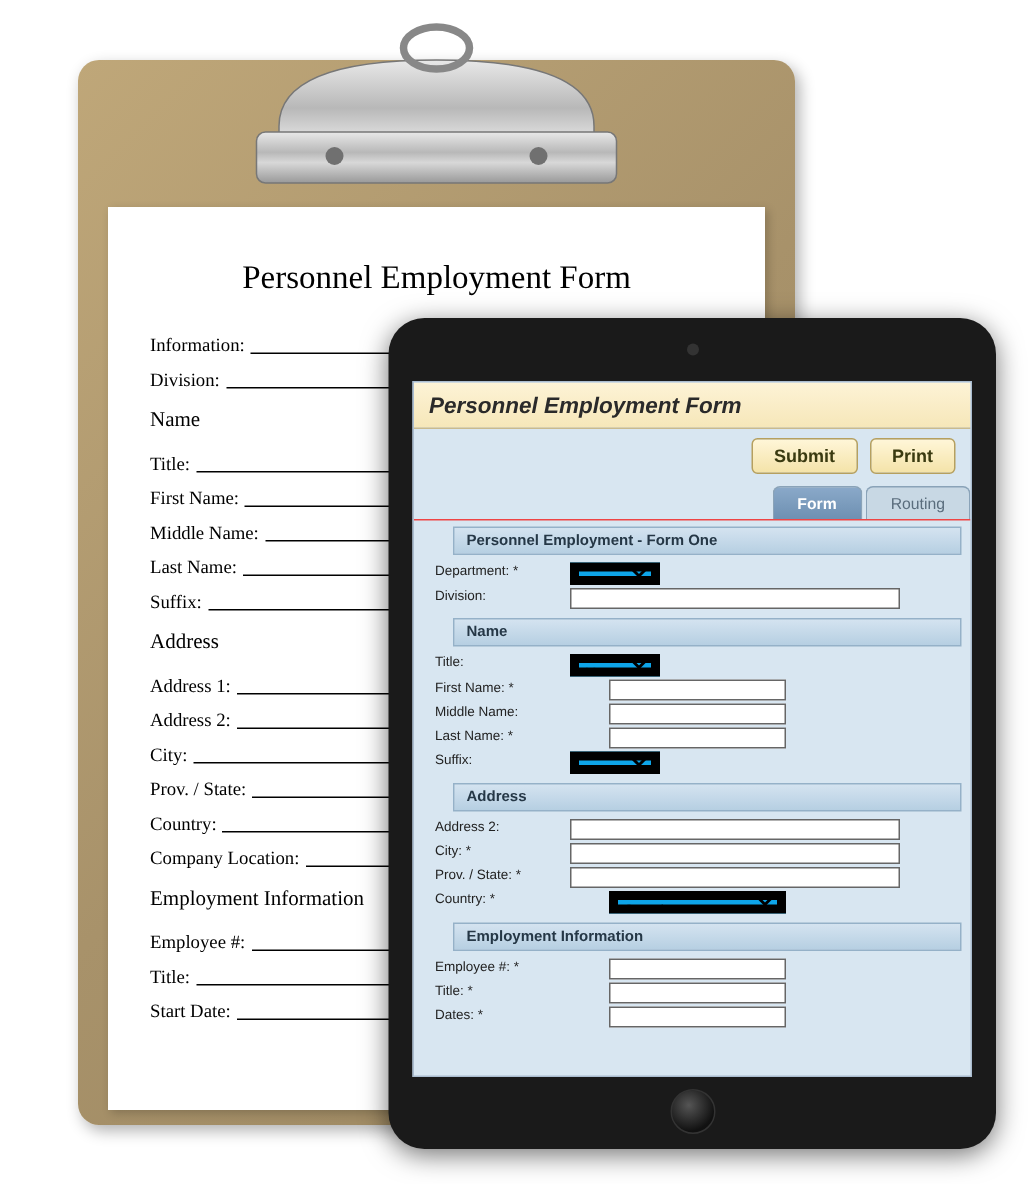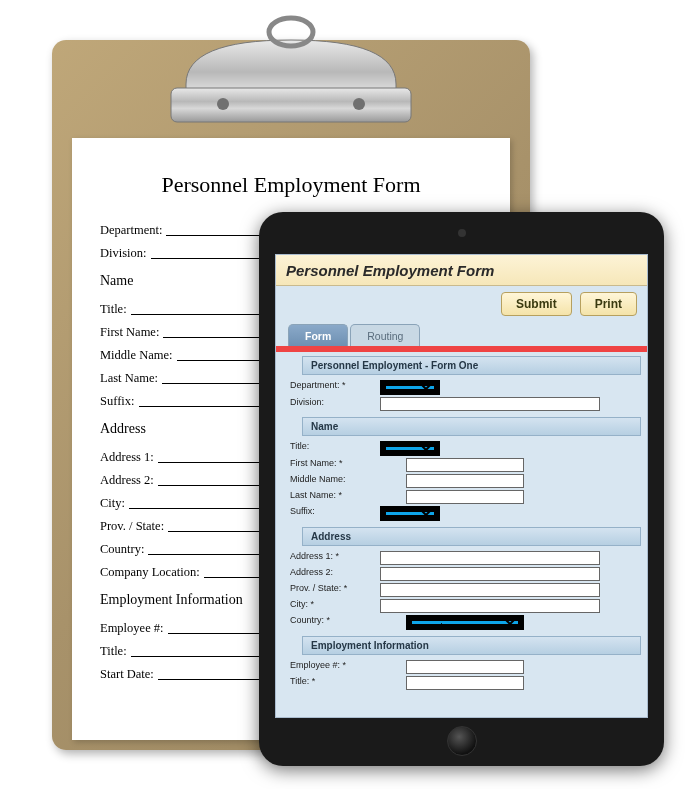--- a/index.html
+++ b/index.html
@@ -151,23 +151,24 @@
     color: #3a3a10;
     cursor: pointer;
     font-family: Verdana, Arial, sans-serif;
     text-align: center;
   }
 
   
   .tabs {
     display: flex;
     gap: 2px;
-    padding-left: 12px;
+    padding-left: 28px;
     background: #d8e6f1;
-    border-bottom: 6px solid #ef4444;
+    border-bottom: 1px solid #ef4444;
+    justify-content: flex-end;
   }
   .tab {
     padding: 5px 16px 4px 16px;
     border: 1px solid #8aa3b8;
     border-bottom: none;
     border-radius: 5px 5px 0 0;
     font-size: 10.5px;
     position: relative;
   }
   .tab.active {
@@ -244,21 +245,21 @@
       <circle cx="72" cy="92" r="6" fill="#707070"></circle>
       <circle cx="208" cy="92" r="6" fill="#707070"></circle>
     </svg>
   </div>
 
   <div class="paper">
     <h1>Personnel Employment Form</h1>
 
     <div id="paper-top">
         <div class="paper-line">
-          <span class="label">Department:</span>
+          <span class="label">Information:</span>
           <span class="underline"></span>
         </div>
         <div class="paper-line">
           <span class="label">Division:</span>
           <span class="underline"></span>
         </div>
       </div>
     <div id="paper-sections">
         <div class="section">Name</div>
         <div class="paper-line">
@@ -365,45 +366,45 @@
           <span class="flabel">Last Name: *</span>
           <input type="text" class="w120" style="">
         </div>
         <div class="field-row">
           <span class="flabel">Suffix:</span>
           <select class="w60"><option></option></select>
         </div>
         <div class="section-gap"></div>
         <div class="section-hdr">Address</div>
         <div class="field-row">
-          <span class="flabel">Address 1: *</span>
-          <input type="text" class="w210" style="">
-        </div>
-        <div class="field-row">
           <span class="flabel">Address 2:</span>
           <input type="text" class="w210" style="">
         </div>
         <div class="field-row">
+          <span class="flabel">City: *</span>
+          <input type="text" class="w210" style="">
+        </div>
+        <div class="field-row">
           <span class="flabel">Prov. / State: *</span>
           <input type="text" class="w210" style="">
         </div>
         <div class="field-row">
-          <span class="flabel">City: *</span>
-          <input type="text" class="w210" style="">
-        </div>
-        <div class="field-row">
           <span class="flabel">Country: *</span>
           <select class="w120"><option>Canada</option></select>
         </div>
         <div class="section-gap"></div>
         <div class="section-hdr">Employment Information</div>
         <div class="field-row">
           <span class="flabel">Employee #: *</span>
           <input type="text" class="w120" style="">
         </div>
         <div class="field-row">
           <span class="flabel">Title: *</span>
+          <input type="text" class="w120" style="">
+        </div>
+        <div class="field-row">
+          <span class="flabel">Dates: *</span>
           <input type="text" class="w120" style="">
         </div>
       </div>
   </div>
   <div class="home-btn"></div>
 </div>
 
 </body></html>

